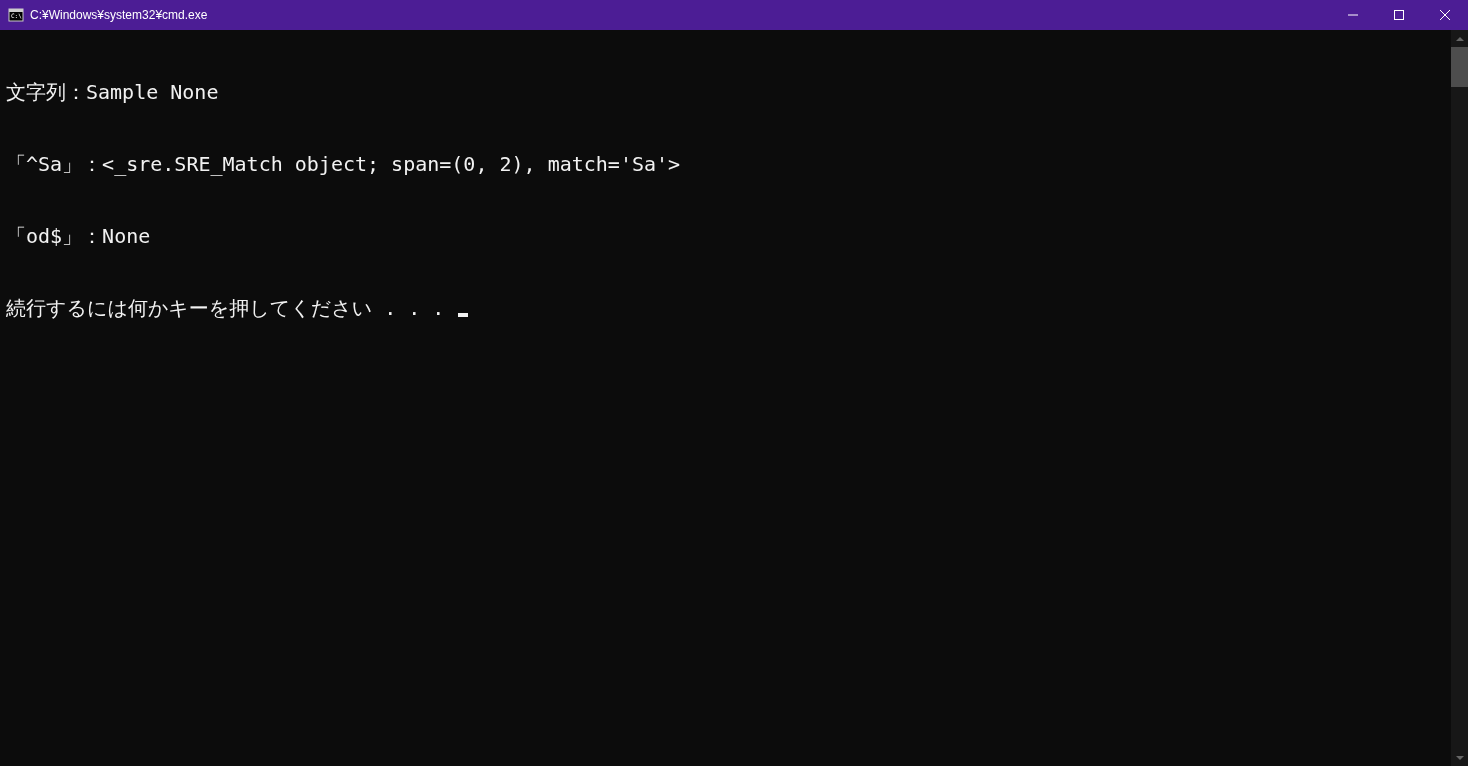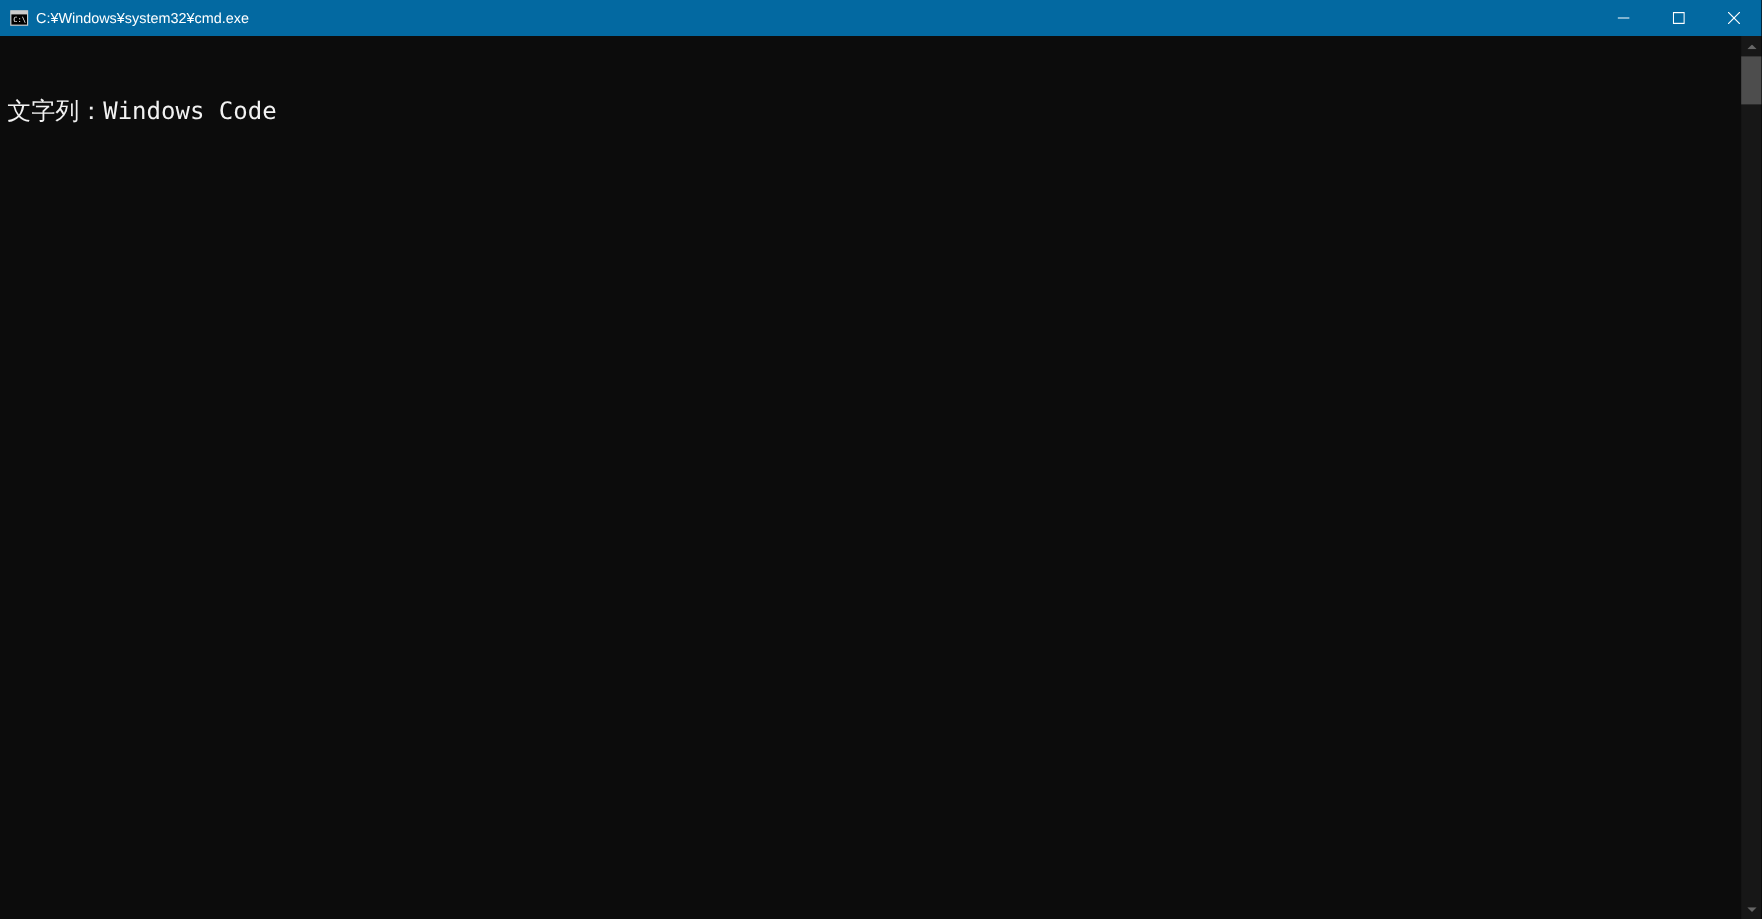--- a/index.html
+++ b/index.html
@@ -10,21 +10,21 @@
     body {
       width: 1468px;
       height: 766px;
       background: #000;
       font-family: 'MS Gothic', 'Consolas', monospace;
       overflow: hidden;
       position: relative;
     }
     .titlebar {
       height: 30px;
-      background: #0369a1;
+      background: #4c1d95;
       display: flex;
       align-items: center;
       color: #fff;
       font-family: 'Segoe UI', sans-serif;
       font-size: 12px;
     }
     .titlebar-icon {
       width: 16px;
       height: 16px;
       margin: 0 6px 0 8px;
@@ -140,21 +140,24 @@
       <svg viewBox="0 0 10 10">
           <line x1="0" y1="0" x2="10" y2="10"></line>
           <line x1="10" y1="0" x2="0" y2="10"></line>
         </svg>
     </div>
   </div>
 </div>
 
 <div class="terminal-area">
   <div class="terminal-content">
-    <span class="terminal-line">文字列：Windows Code</span>
+    <span class="terminal-line">文字列：Sample None</span>
+    <span class="terminal-line">「^Sa」：&lt;_sre.SRE_Match object; span=(0, 2), match='Sa'&gt;</span>
+    <span class="terminal-line">「od$」：None</span>
+    <span class="terminal-line"><span>続行するには何かキーを押してください . . . </span><span class="cursor"></span></span>
   </div>
   <div class="scrollbar">
     <div class="scrollbar-arrow up">
       <svg width="8" height="4" viewBox="0 0 8 4">
           <polygon points="4,0 8,4 0,4" fill="#666"></polygon>
         </svg>
     </div>
     <div class="scrollbar-thumb"></div>
     <div class="scrollbar-arrow down">
       <svg width="8" height="4" viewBox="0 0 8 4">

